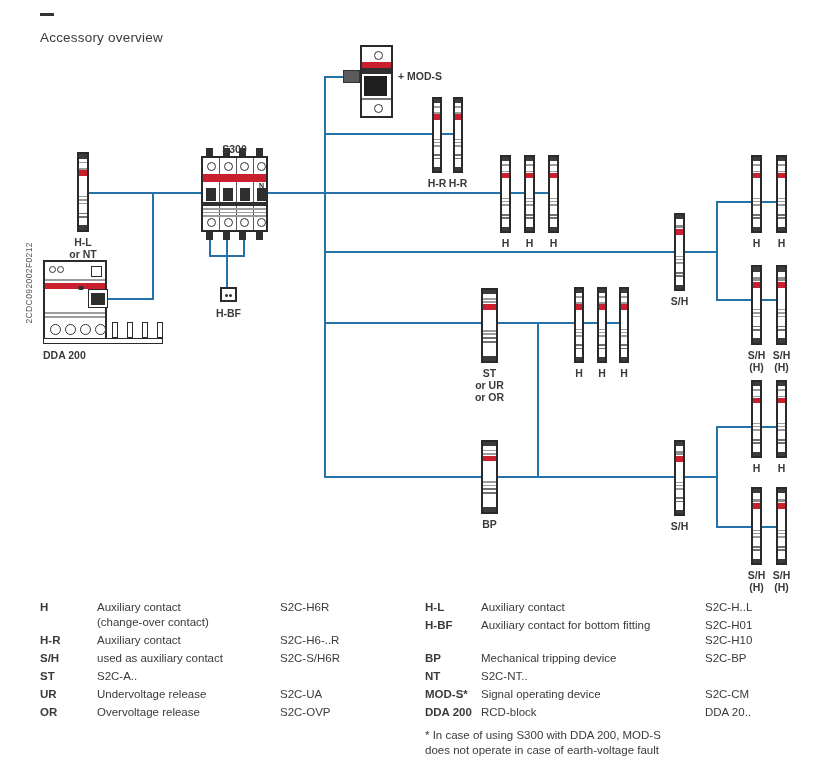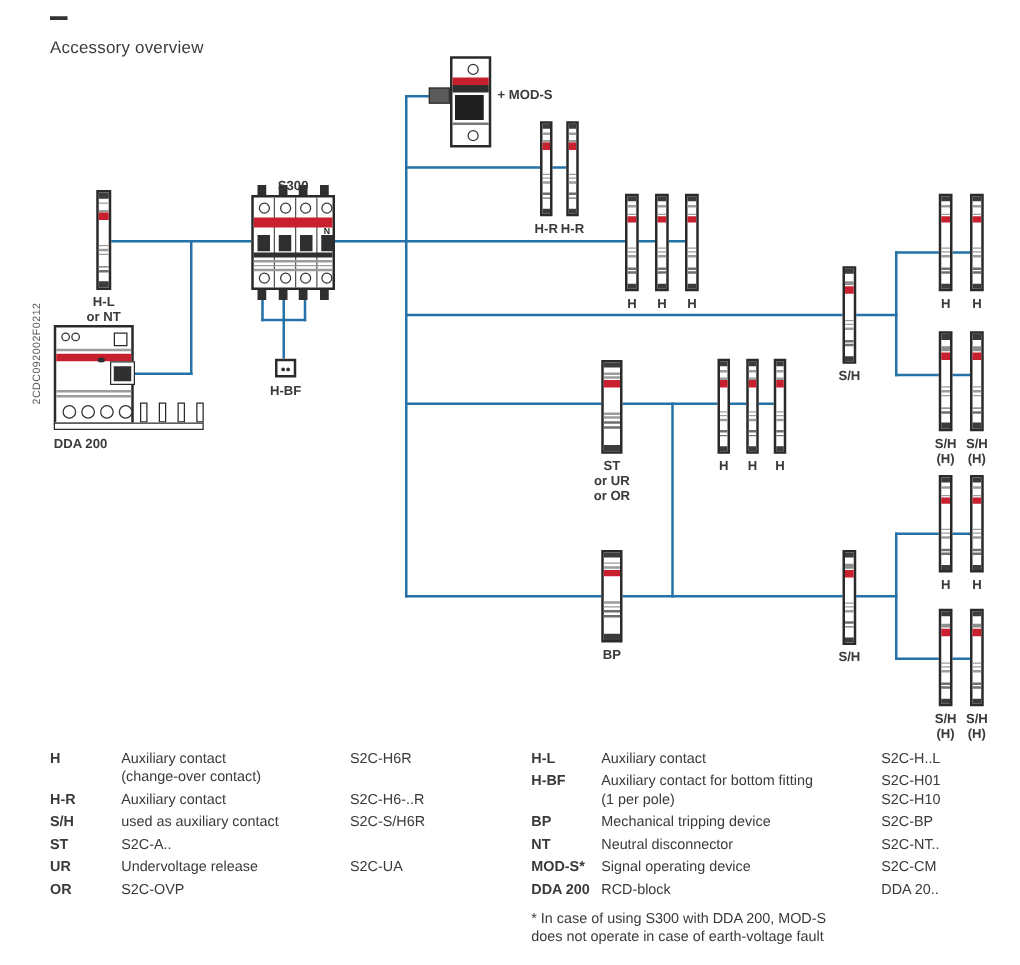--- a/index.html
+++ b/index.html
@@ -491,60 +491,59 @@
       <div class="leg-term">UR</div>
       <div class="leg-desc">
         <div>Undervoltage release</div>
       </div>
       <div class="leg-code">
         <div>S2C-UA</div>
       </div>
     </div>
     <div class="leg-row">
       <div class="leg-term">OR</div>
+      <div class="leg-desc">
+        <div>Overvoltage release</div>
+      </div>
       <div class="leg-code">
         <div>S2C-OVP</div>
       </div>
     </div>
   </div>
 <div class="legend legend-right" style="left:425px">
     <div class="leg-row">
       <div class="leg-term">H-L</div>
       <div class="leg-desc">
         <div>Auxiliary contact</div>
       </div>
       <div class="leg-code">
         <div>S2C-H..L</div>
       </div>
     </div>
     <div class="leg-row">
       <div class="leg-term">H-BF</div>
       <div class="leg-desc">
         <div>Auxiliary contact for bottom fitting</div>
-        <div>(1 per pole)</div>
       </div>
       <div class="leg-code">
         <div>S2C-H01</div>
         <div>S2C-H10</div>
       </div>
     </div>
     <div class="leg-row">
       <div class="leg-term">BP</div>
       <div class="leg-desc">
         <div>Mechanical tripping device</div>
       </div>
       <div class="leg-code">
         <div>S2C-BP</div>
       </div>
     </div>
     <div class="leg-row">
       <div class="leg-term">NT</div>
-      <div class="leg-desc">
-        <div>Neutral disconnector</div>
-      </div>
       <div class="leg-code">
         <div>S2C-NT..</div>
       </div>
     </div>
     <div class="leg-row">
       <div class="leg-term">MOD-S*</div>
       <div class="leg-desc">
         <div>Signal operating device</div>
       </div>
       <div class="leg-code">

